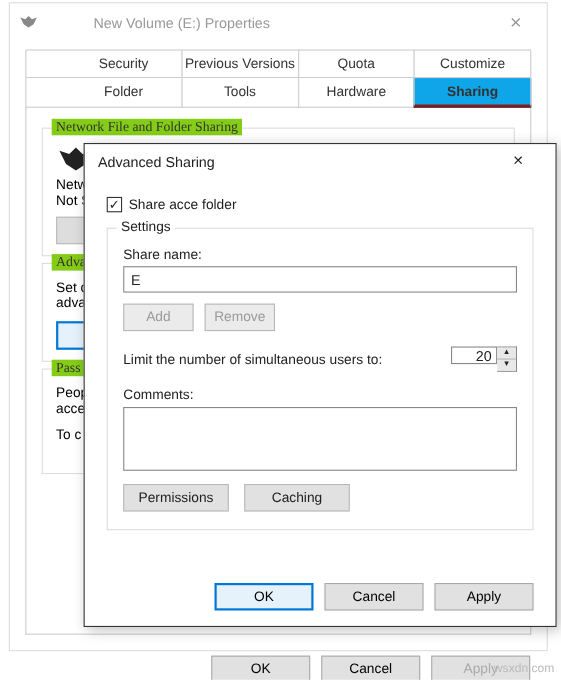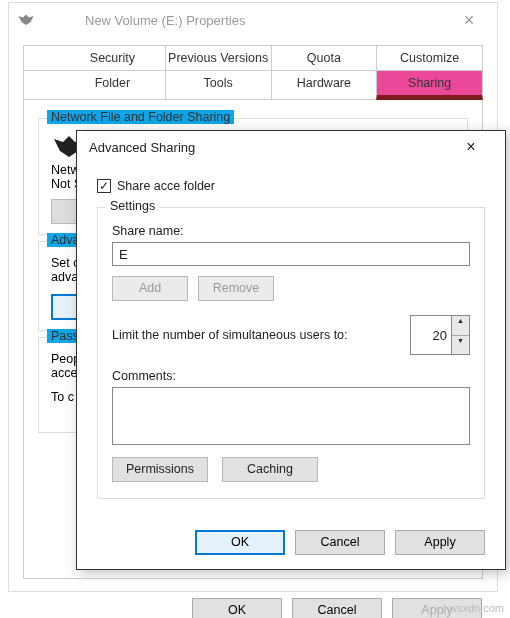--- a/index.html
+++ b/index.html
@@ -8,52 +8,52 @@
     .prop-window { position: absolute; left: 8px; top: 2px; width: 490px; height: 590px; background: #fff; border: 1px solid #ddd; }
     .prop-titlebar { height: 34px; display: flex; align-items: center; padding: 0 8px; color: #999; font-size: 13px; }
     .prop-titlebar .bat-icon { width: 18px; height: 14px; margin-right: 8px; }
     .prop-titlebar .title { flex: 1; margin-left: 42px; }
     .prop-titlebar .close-x { width: 40px; text-align: center; font-size: 18px; color: #999; }
     
     .tab-container { margin: 8px 14px 0 14px; }
     .tab-row { display: flex; font-size: 12.5px; color: #333; }
     .tab { flex: 1; padding: 5px 0; text-align: center; border: 1px solid #ccc; background: #fff; margin-left: -1px; cursor: default; }
     .tab:first-child { margin-left: 0; padding-left: 36px; }
-    .tab.active { border-bottom: 5px solid #7f1d1d; font-weight: normal; background: #ec4899; }
+    .tab.active { border-bottom: 3px solid #7f1d1d; font-weight: bold; background: #0ea5e9; }
     .tab-row.bottom .tab { border-top: none; }
     .sheet-area { border: 1px solid #ccc; border-top: none; height: 479px; position: relative; padding: 12px 14px; }
     
     .group-box { border: 1px solid #ddd; margin: 6px 0; padding: 14px 12px 10px 12px; position: relative; font-size: 12.5px; }
-    .group-box .legend { position: absolute; top: -9px; left: 8px; background: #0ea5e9; padding: 0 4px; color: #333; }
+    .group-box .legend { position: absolute; top: -9px; left: 8px; background: #84cc16; padding: 0 4px; color: #333; font-family: Liberation Serif, serif; }
     .bat-big { width: 36px; height: 30px; display: inline-block; vertical-align: middle; }
     .fake-btn { display: inline-block; padding: 4px 14px; border: 2px solid #0078d7; font-size: 12.5px; background: #e5f1fb; }
     
     .prop-buttons { position: absolute; right: 0px; bottom: -45px; display: flex; gap: 10px; }
     .win-btn { width: 90px; height: 25px; border: 1px solid #aaa; background: #e1e1e1; font-size: 12.5px; text-align: center; line-height: 23px; }
     .win-btn.disabled { color: #aaa; }
     .win-btn.primary { border: 2px solid #0078d7; background: #e5f1fb; line-height: 21px; }
 
     .adv-dialog { position: absolute; left: 76px; top: 130px; width: 430px; height: 440px; background: #fff; border: 1px solid #333; box-shadow: 3px 3px 12px rgba(0,0,0,0.25); z-index: 10; }
     .adv-titlebar { height: 32px; display: flex; align-items: center; padding: 0 12px 0 12px; font-size: 13px; color: #222; }
     .adv-titlebar .title { flex: 1; }
     .adv-titlebar .close-x { width: 44px; text-align: center; font-size: 16px; color: #222; align-self: stretch; line-height: 32px; }
     .adv-body { padding: 10px 20px; font-size: 12.5px; color: #222; }
     .checkrow { display: flex; align-items: center; gap: 6px; margin: 6px 0 14px 0; }
     .checkrow .chk { width: 14px; height: 14px; border: 1px solid #333; display: flex; align-items: center; justify-content: center; font-size: 12px; line-height: 1; color: #222; }
     .settings-box { border: 1px solid #ddd; padding: 14px 14px 16px 14px; position: relative; }
     .settings-box .legend { position: absolute; top: -9px; left: 8px; background: #fff; padding: 0 4px; }
     .field-label { margin: 2px 0 4px 0; }
     .text-input { width: 100%; height: 24px; border: 1px solid #888; padding: 2px 6px; font-size: 13px; display: flex; align-items: center; }
     .btns-row { margin: 10px 0 14px 0; display: flex; gap: 10px; }
-    .dlg-btn { width: 76px; height: 25px; border: 1px solid #b8b8b8; background: #e1e1e1; font-size: 12.5px; text-align: center; line-height: 23px; }
+    .dlg-btn { width: 64px; height: 25px; border: 1px solid #b8b8b8; background: #e1e1e1; font-size: 12.5px; text-align: center; line-height: 23px; }
     .dlg-btn.disabled { color: #9a9a9a; background: #ebebeb; }
     .limit-row { display: flex; align-items: center; gap: 10px; margin-bottom: 14px; }
     .limit-row .label { flex: 1; }
     .spin-wrap { display: flex; }
-    .spin-input { width: 42px; height: 40px; border: 1px solid #888; text-align: right; padding: 2px 4px; font-size: 13px; display: flex; align-items: center; justify-content: flex-end; }
+    .spin-input { width: 42px; height: 16px; border: 1px solid #888; text-align: right; padding: 2px 4px; font-size: 13px; display: flex; align-items: center; justify-content: flex-end; }
     .spin-btns { width: 18px; display: flex; flex-direction: column; border: 1px solid #888; border-left: none; }
     .spin-btns div { flex: 1; font-size: 7px; text-align: center; line-height: 10px; background: #e8e8e8; border-bottom: 1px solid #aaa; }
     .spin-btns div:last-child { border-bottom: none; }
     .comments-area { width: 100%; height: 58px; border: 1px solid #888; margin-bottom: 12px; }
     .pc-row { display: flex; gap: 14px; }
     .adv-btn-row { position: absolute; right: 20px; bottom: 14px; display: flex; gap: 10px; }
     
     .watermark { position: absolute; right: 6px; bottom: 4px; font-size: 11px; color: #bbb; z-index: 20; }
   </style>
 </head>

